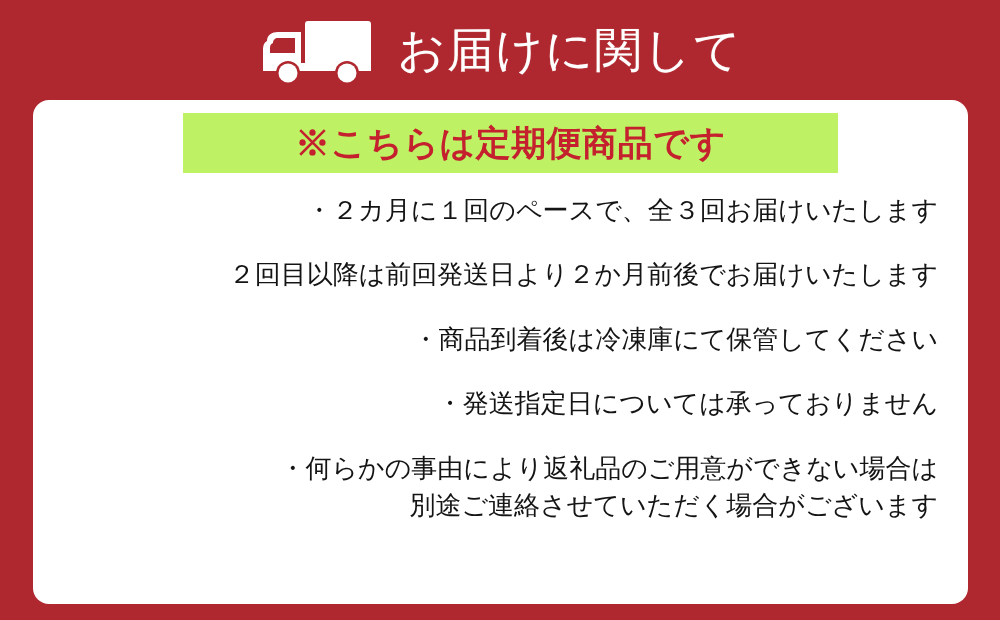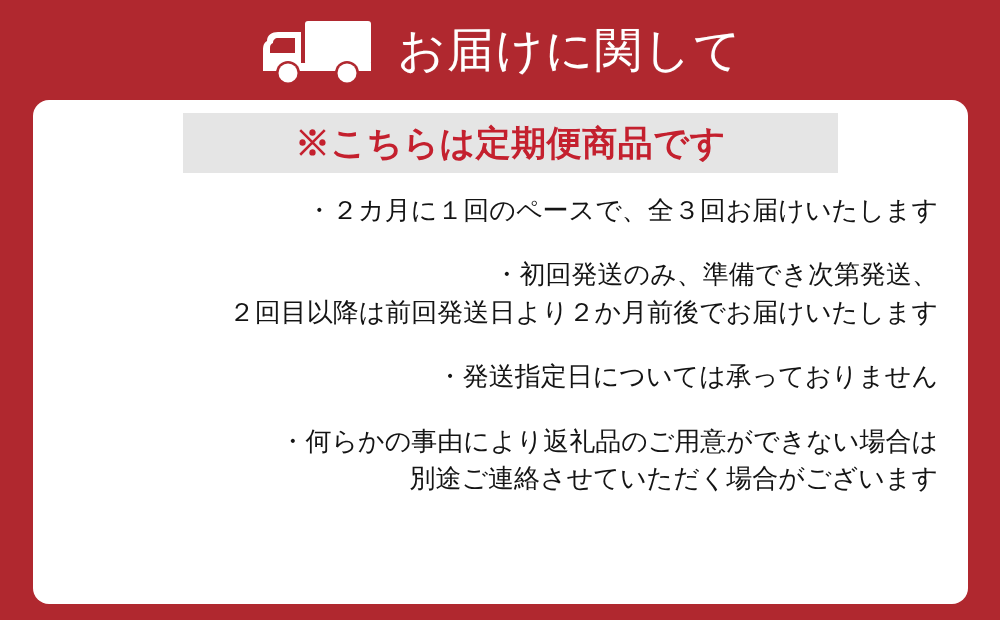--- a/index.html
+++ b/index.html
@@ -66,21 +66,21 @@
     box-sizing: border-box;
   }
 
   
   .banner {
     position: absolute;
     left: 150px;
     top: 13px;
     width: 655px;
     height: 60px;
-    background: #e5e5e5;
+    background: #bef264;
     display: flex;
     align-items: center;
     justify-content: center;
     box-sizing: border-box;
   }
 
   .banner-text {
     color: #c4202e;
     font-size: 35px;
     font-weight: bold;
@@ -161,25 +161,25 @@
       <span class="banner-text">※こちらは定期便商品です</span>
     </div>
 
     <div class="body-text">
 
       <div class="para">
         <span class="line">・２カ月に１回のペースで、全３回お届けいたします</span>
       </div>
 
       <div class="para">
-        <span class="line">・初回発送のみ、準備でき次第発送、</span>
         <span class="line cont">２回目以降は前回発送日より２か月前後でお届けいたします</span>
       </div>
 
       <div class="para">
+        <span class="line">・商品到着後は冷凍庫にて保管してください</span>
       </div>
 
       <div class="para">
         <span class="line">・発送指定日については承っておりません</span>
       </div>
 
       <div class="para">
         <span class="line">・何らかの事由により返礼品のご用意ができない場合は</span>
         <span class="line cont">別途ご連絡させていただく場合がございます</span>
       </div>

